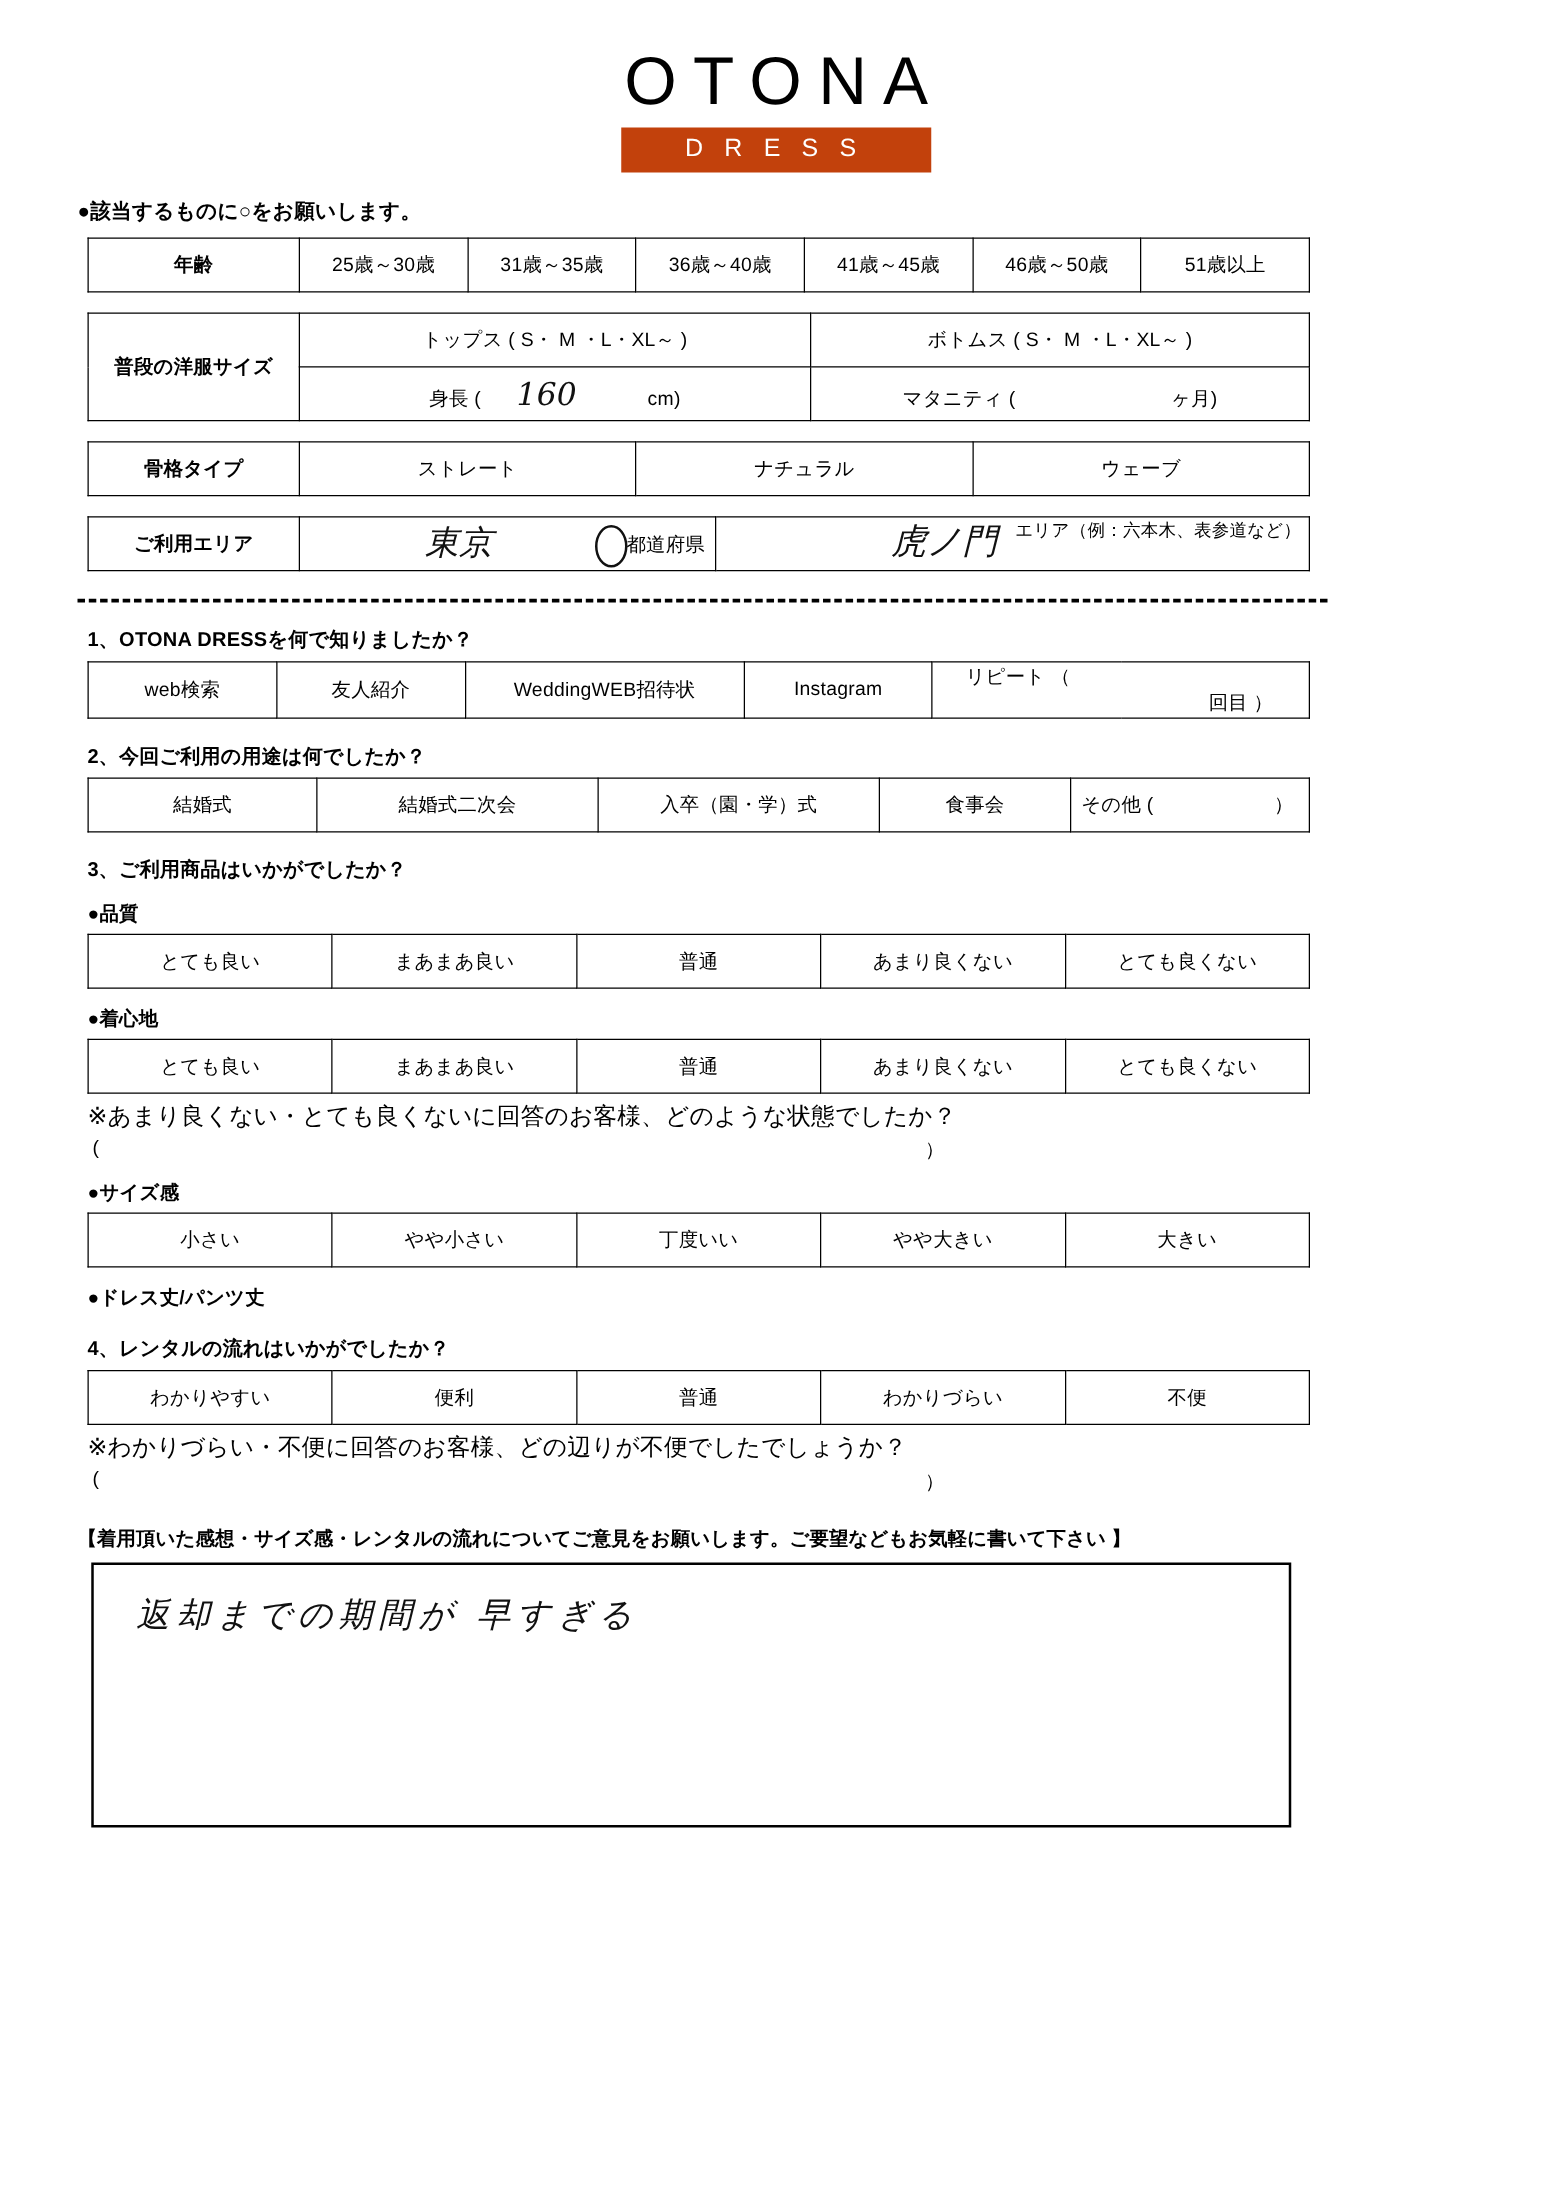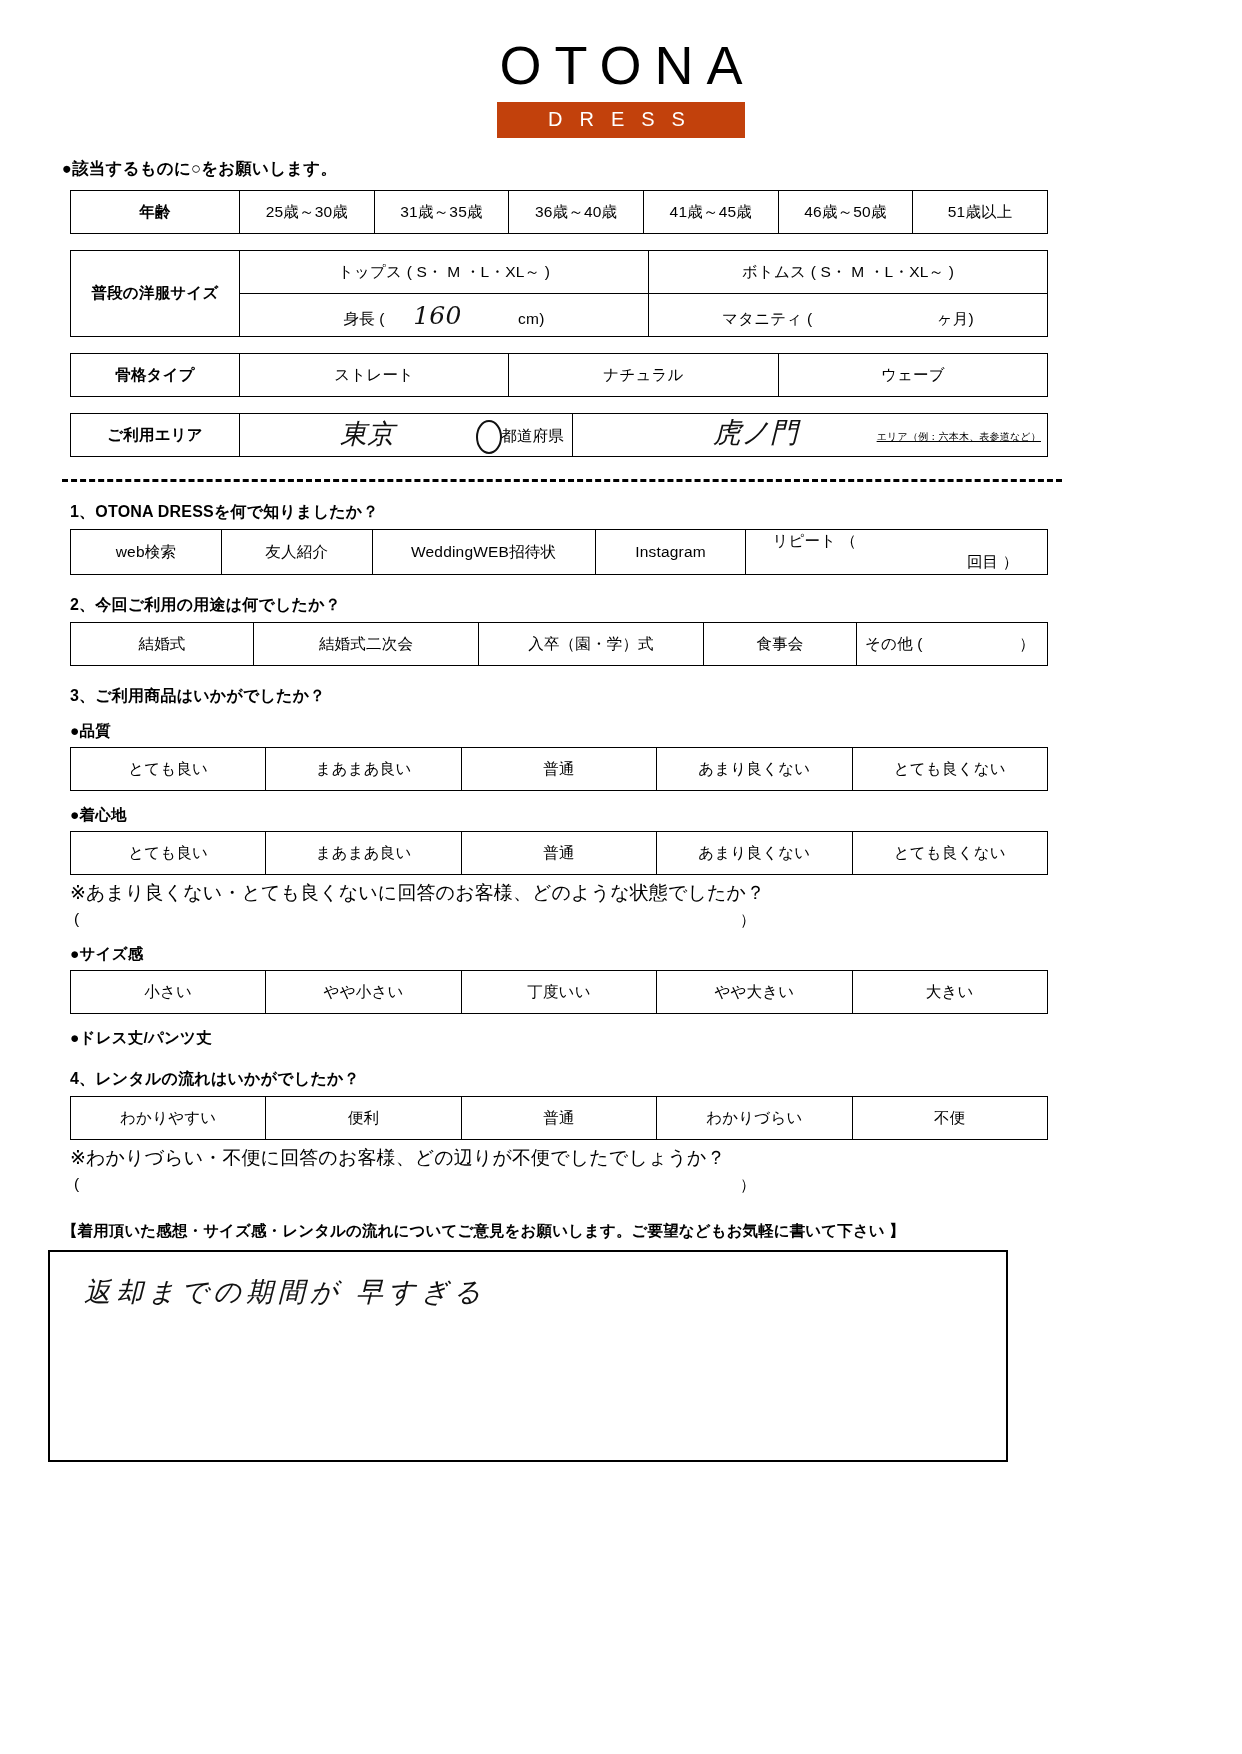--- a/index.html
+++ b/index.html
@@ -125,21 +125,21 @@
   }
 
   
   .comment-head {
     margin: 26px 0 8px 62px;
     font-size: 15.5px;
     font-weight: bold;
     letter-spacing: 0.1px;
   }
   .comment-box {
-    margin-left: 48px;
+    margin-left: 73px;
     width: 960px;
     height: 212px;
     border: 2px solid #000;
     position: relative;
     box-sizing: border-box;
     background: #fff;
   }
 
   
   .hand {
@@ -228,21 +228,21 @@
     <tbody>
         <tr>
       <td class="hdr tall" style="width:166px">ご利用エリア</td>
       <td class="tall" style="width:330px">
         <span class="hand" style="left:100px;top:2px;font-size:27px;">東京</span>
         <span style="position:absolute;right:8px;top:12px;font-size:15.5px;">都道府県</span>
         <span class="ink-oval" style="left:236px;top:6px;width:22px;height:30px;"></span>
       </td>
       <td class="tall">
         <span class="hand" style="left:140px;top:0px;font-size:28px;text-align:right;">虎ノ門</span>
-        <span style="position:absolute;right:6px;top:16px;font-size:10px;text-decoration:underline;">エリア（例：六本木、表参道など）</span>
+        <span style="position:absolute;right:6px;top:2px;font-size:14px;">エリア（例：六本木、表参道など）</span>
       </td>
     </tr>
   </tbody>
     </table>
 
   <div class="dashed"></div>
 
   <div class="qtitle">1、OTONA DRESSを何で知りましたか？</div>
   <table class="grid">
     <tbody>

